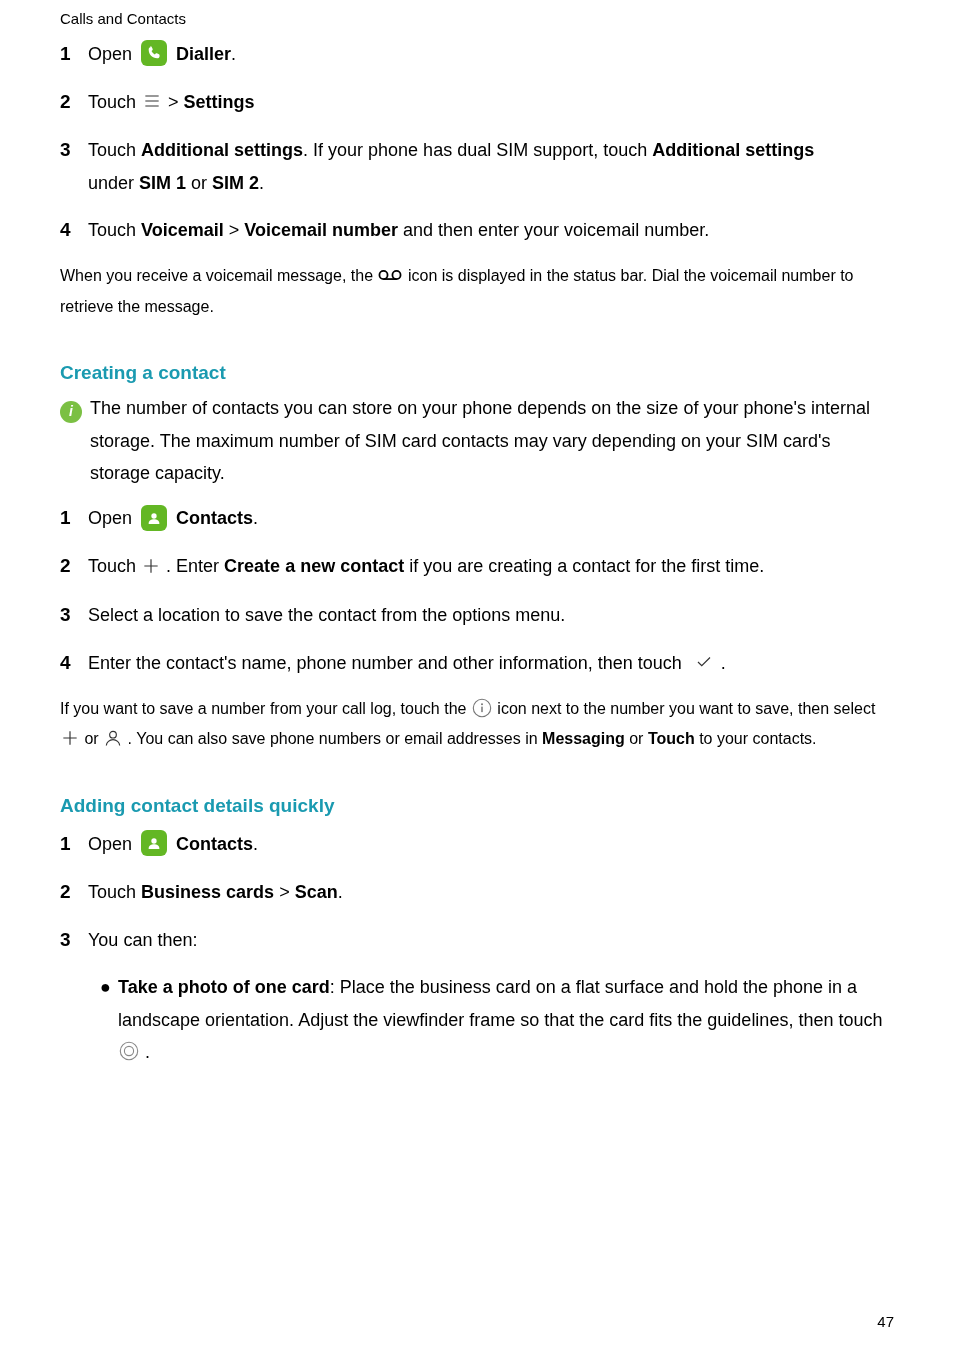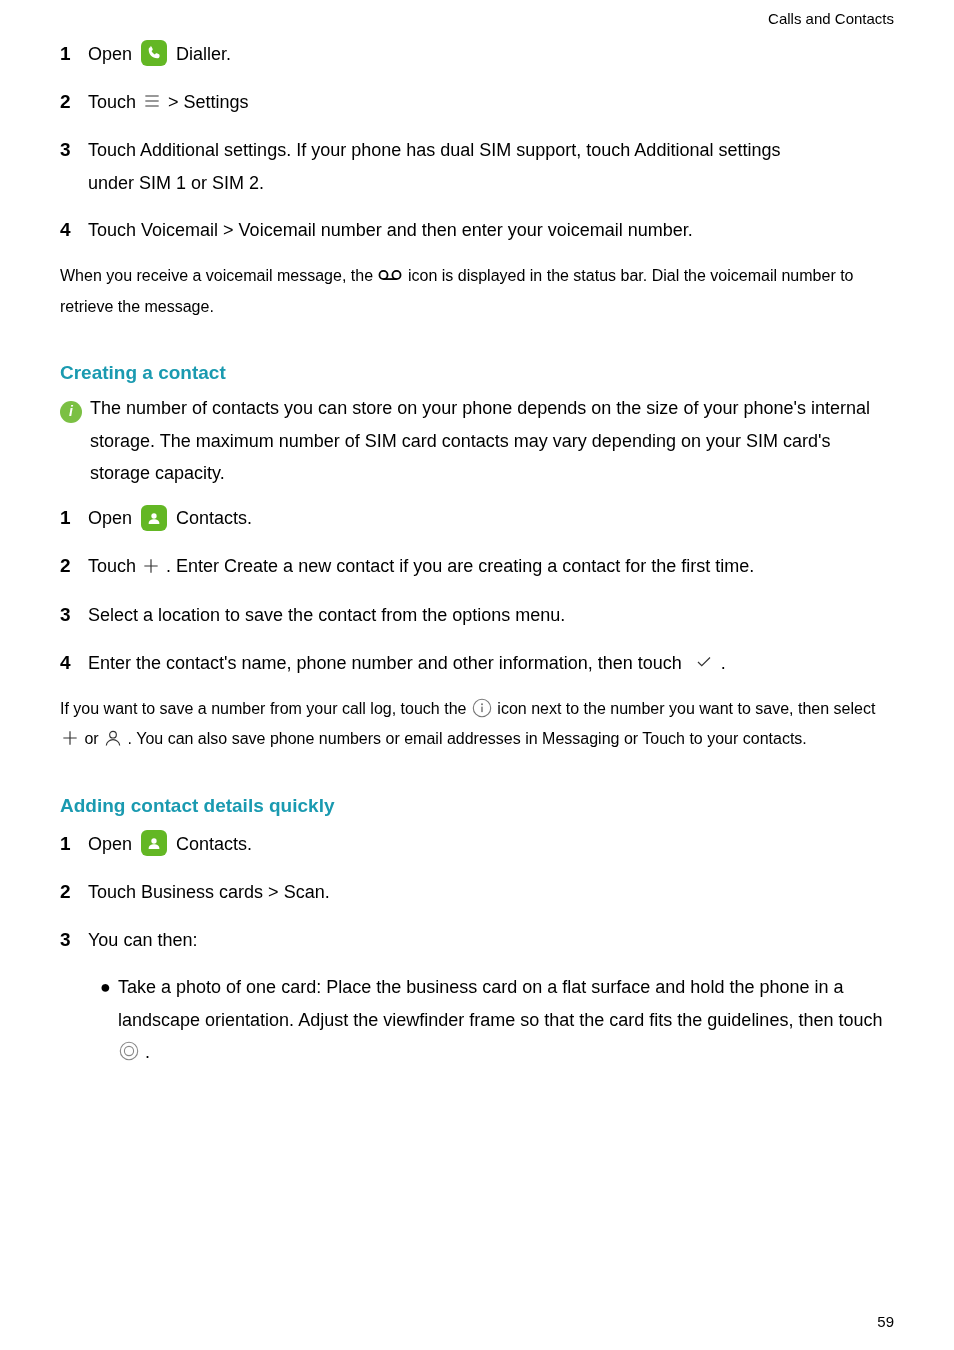--- a/index.html
+++ b/index.html
@@ -11,21 +11,20 @@
     -webkit-font-smoothing: antialiased;
   }
   .page {
     box-sizing: border-box;
     width: 954px;
     min-height: 1350px;
     padding: 10px 60px 40px 60px;
     position: relative;
   }
   .breadcrumb {
-    text-align: right;
     font-size: 15px;
     color: #000;
   }
   .page-number {
     position: absolute;
     bottom: 20px;
     right: 60px;
     font-size: 15px;
   }
 
@@ -71,21 +70,21 @@
     font-size: 18px;
     line-height: 1.8;
   }
 
   .para {
     font-size: 16px;
     line-height: 1.9;
     margin: 14px 0;
   }
 
-  .bold { font-weight: 400; text-align: right; }
+  .bold { font-weight: 700; text-align: right; }
 
   h2.section {
     color: #1a9ab0;
     font-size: 19px;
     font-weight: 700;
     margin: 40px 0 8px 0;
   }
 
   
   .note {
@@ -333,14 +332,14 @@
           <svg width="22" height="22" viewBox="0 0 24 24">
               <circle cx="12" cy="12" r="9.5" fill="none" stroke="#888" stroke-width="1.2"></circle>
               <circle cx="12" cy="12" r="5" fill="none" stroke="#888" stroke-width="1.2"></circle>
             </svg>
         </span>
         <span> .</span>
       </div>
     </div>
   </div>
 
-  <div class="page-number">59</div>
+  <div class="page-number">47</div>
 </div>
 
 </body></html>

